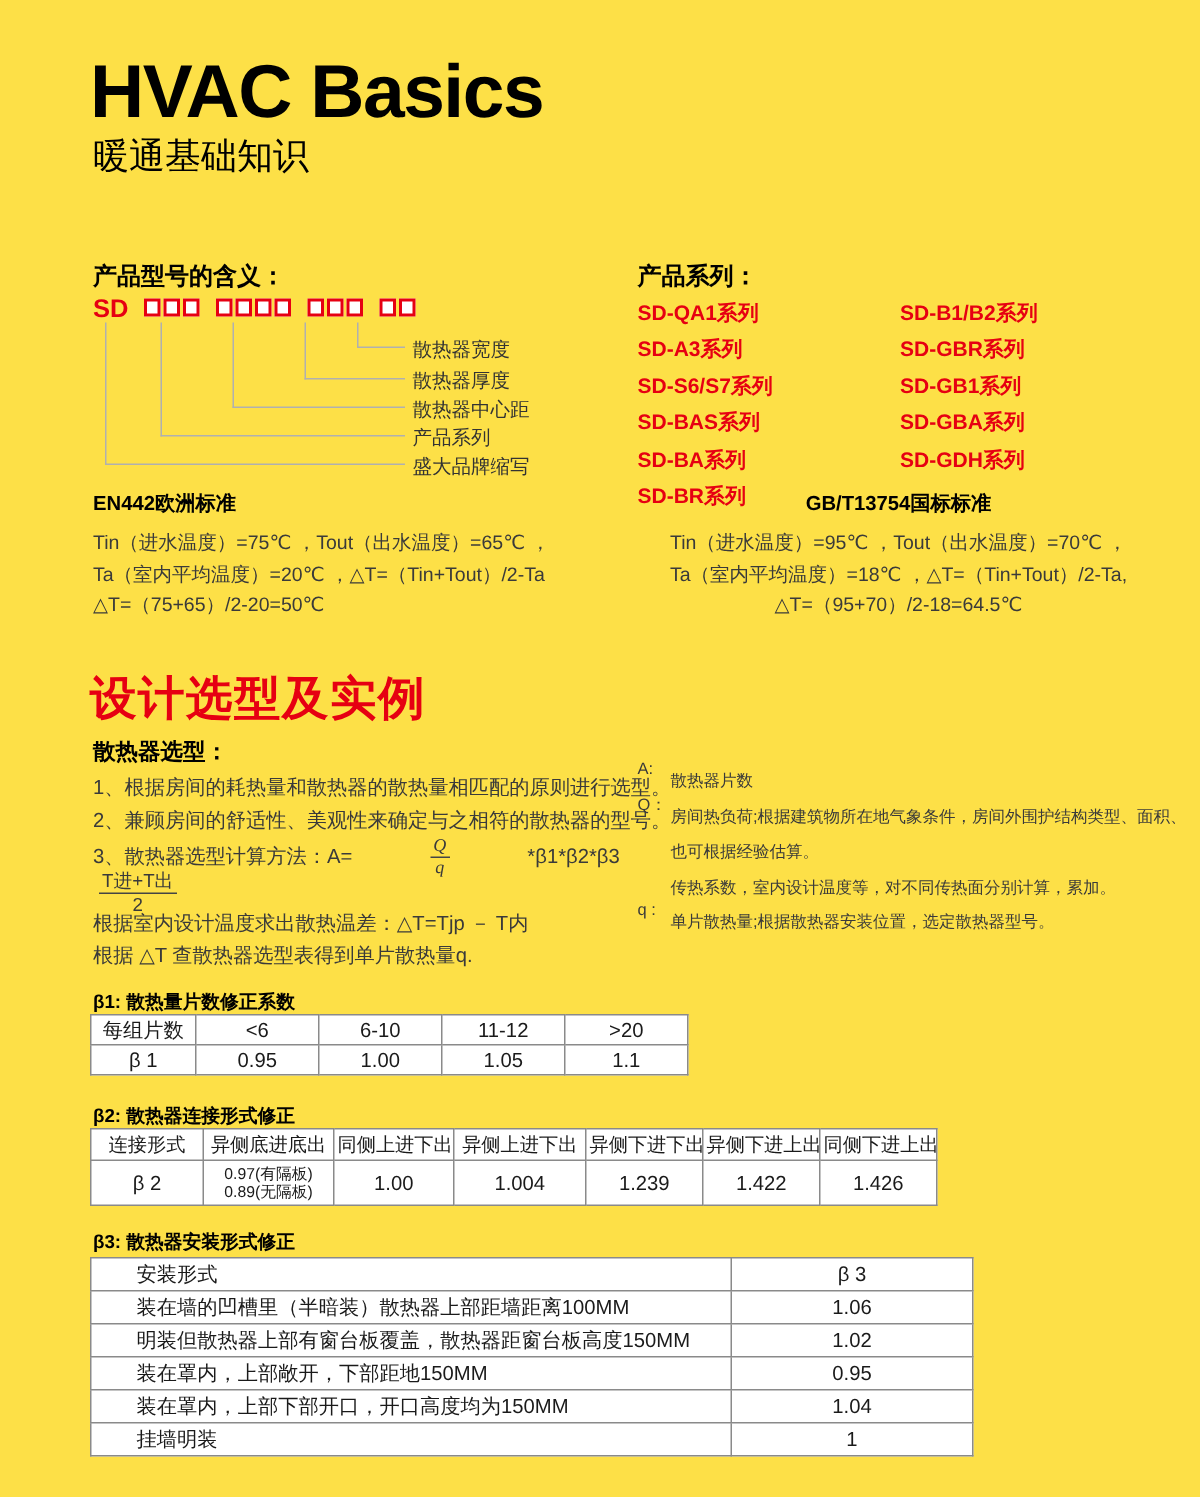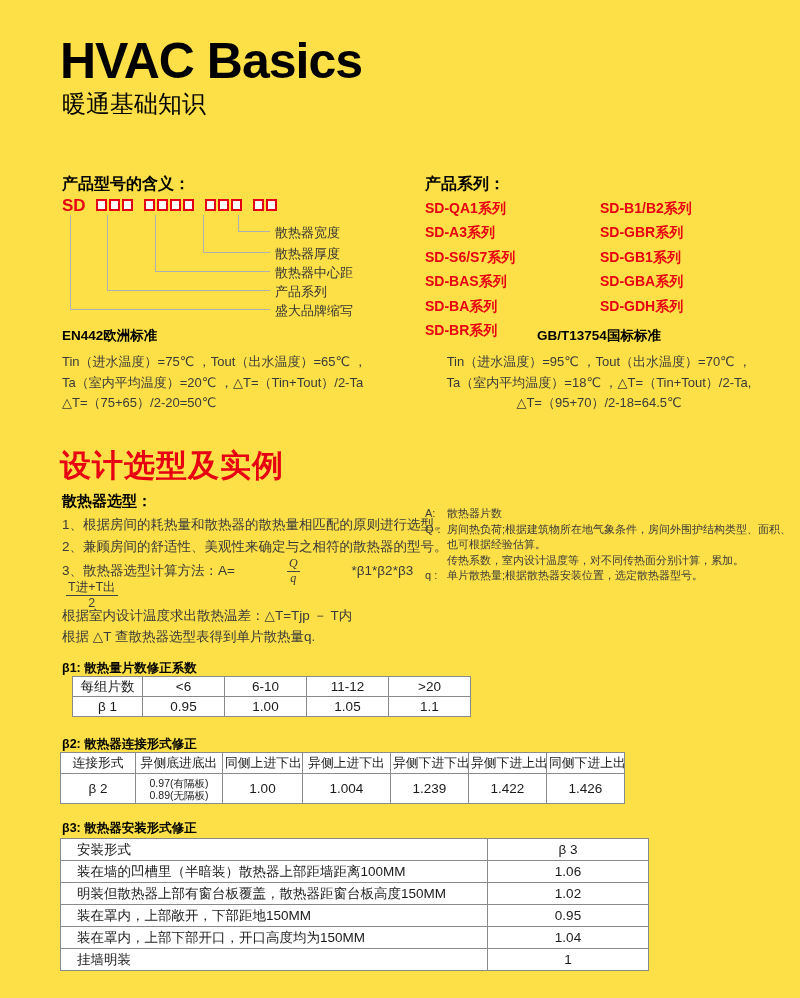--- a/index.html
+++ b/index.html
@@ -39,40 +39,40 @@
   .sel-items { position:absolute; left:62px; top:514px; font-size:13.5px; color:#3a3a3a; line-height:22px; white-space:nowrap; }
   .item3 { display:flex; align-items:center; height:26px;gap:48px; }
   .frac { display:inline-flex; flex-direction:column; align-items:center; margin:0 4px; line-height:1.15; }
   .frac .num { border-bottom:1px solid #444; padding:0 2px; }
   .frac-it { font-family:"Liberation Serif","DejaVu Serif",serif; font-style:italic; font-size:12px; }
 
   
   .notes { position:absolute; left:425px; top:506px; font-size:11px; color:#3a3a3a; line-height:15.5px; }
   .note-row { display:flex; }
   .note-term { width:22px; flex:none; }
-  .note-text { white-space:nowrap; }
+  .note-text { white-space:nowrap;margin-top:8px; }
 
   
   .calc1 { position:absolute; left:62px; top:580px; display:flex; align-items:center; font-size:13.5px; color:#3a3a3a; height:30px; }
   .calc1 .frac { font-size:12.5px; }
   .calc-line { position:absolute; left:62px; font-size:13.5px; color:#3a3a3a; white-space:nowrap; }
 
   
   .tbl-title { position:absolute; font-size:12.5px; font-weight:700; color:#000; }
   table { position:absolute; border-collapse:collapse; table-layout:fixed; background:#fff; }
   td { border:1px solid #8a8a8a; font-size:13.5px; color:#1a1a1a; text-align:center; padding:0 2px; overflow:hidden; white-space:nowrap; }
-  .t-b1 { left:72px; top:676px; width:398px; }
+  .t-b1 { left:60px; top:676px; width:398px; }
   .t-b1 td { height:20px; }
   .t-b2 { left:60px; top:752px; width:564px; }
   .t-b2 .hrow td { height:21px; font-size:12.8px; }
   .t-b2 .vrow td { height:30px; }
   .small2 { font-size:10.5px; line-height:12px; }
   .t-b3 { left:60px; top:838px; width:588px; }
   .t-b3 td { height:22px; }
-  .t-b3 td.left { text-align:left; padding-left:16px; }
+  .t-b3 td.left { text-align:left; padding-left:30px; }
 </style>
 </head>
 <body>
 
 <div class="page">
 
   <div class="title">HVAC Basics</div>
   <div class="subtitle">暖通基础知识</div>
 
   <div class="sec-heading" style="left:62px; top:174px;">产品型号的含义：</div>

